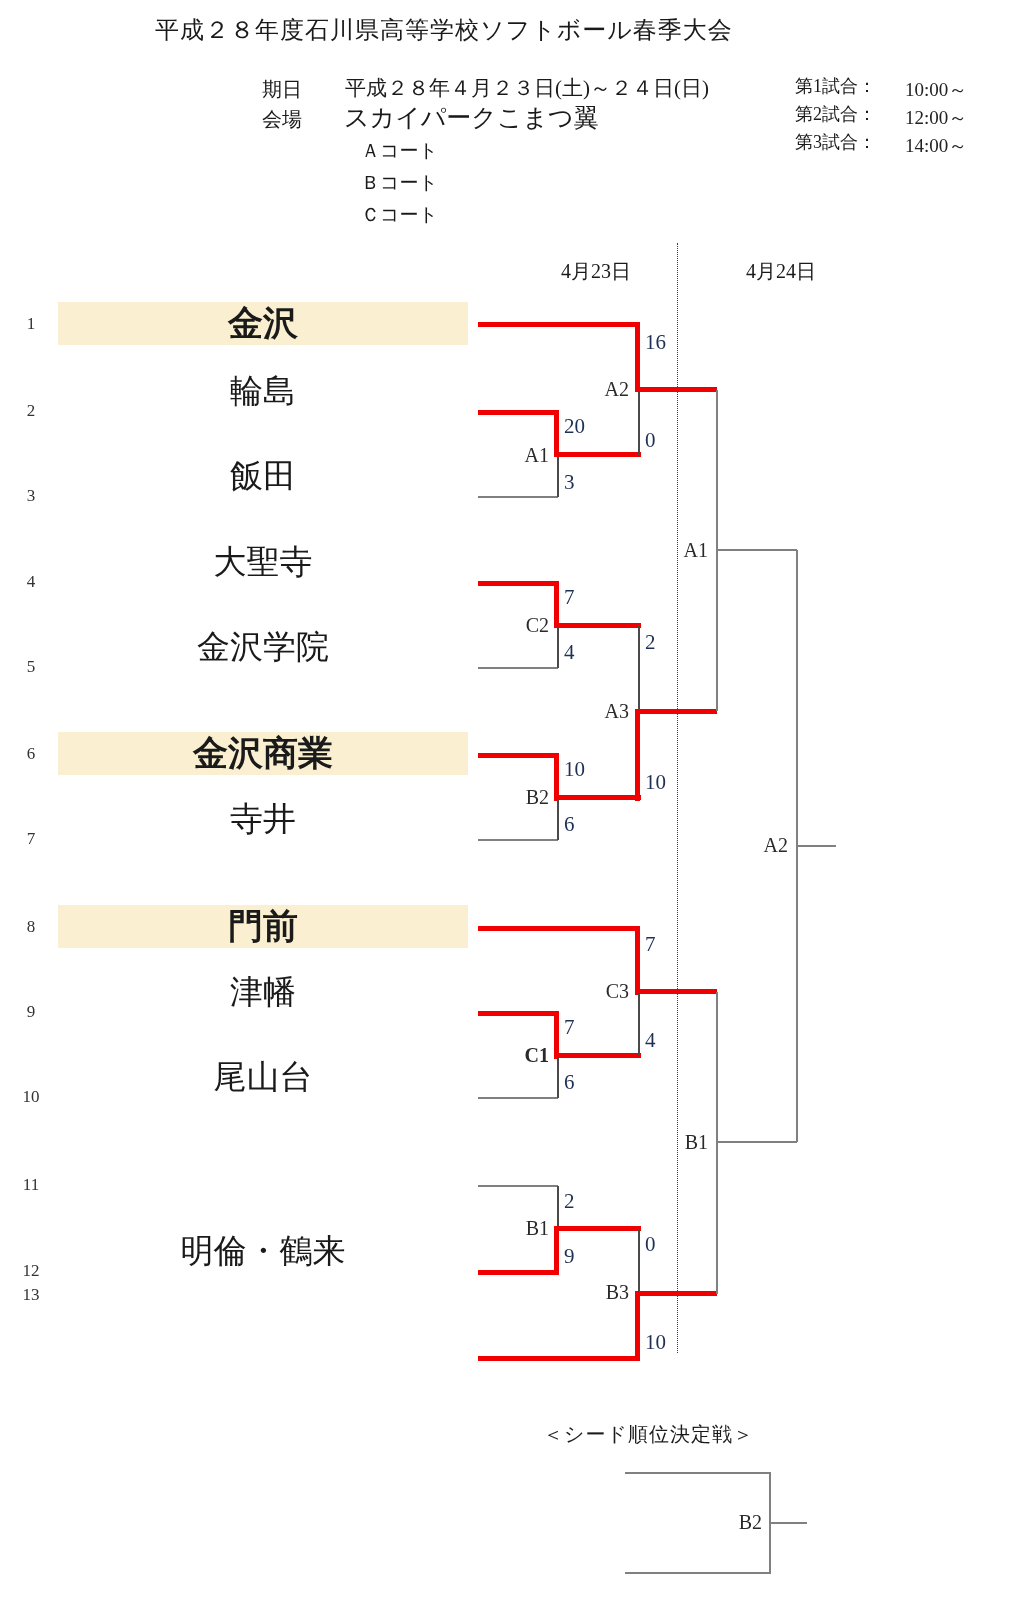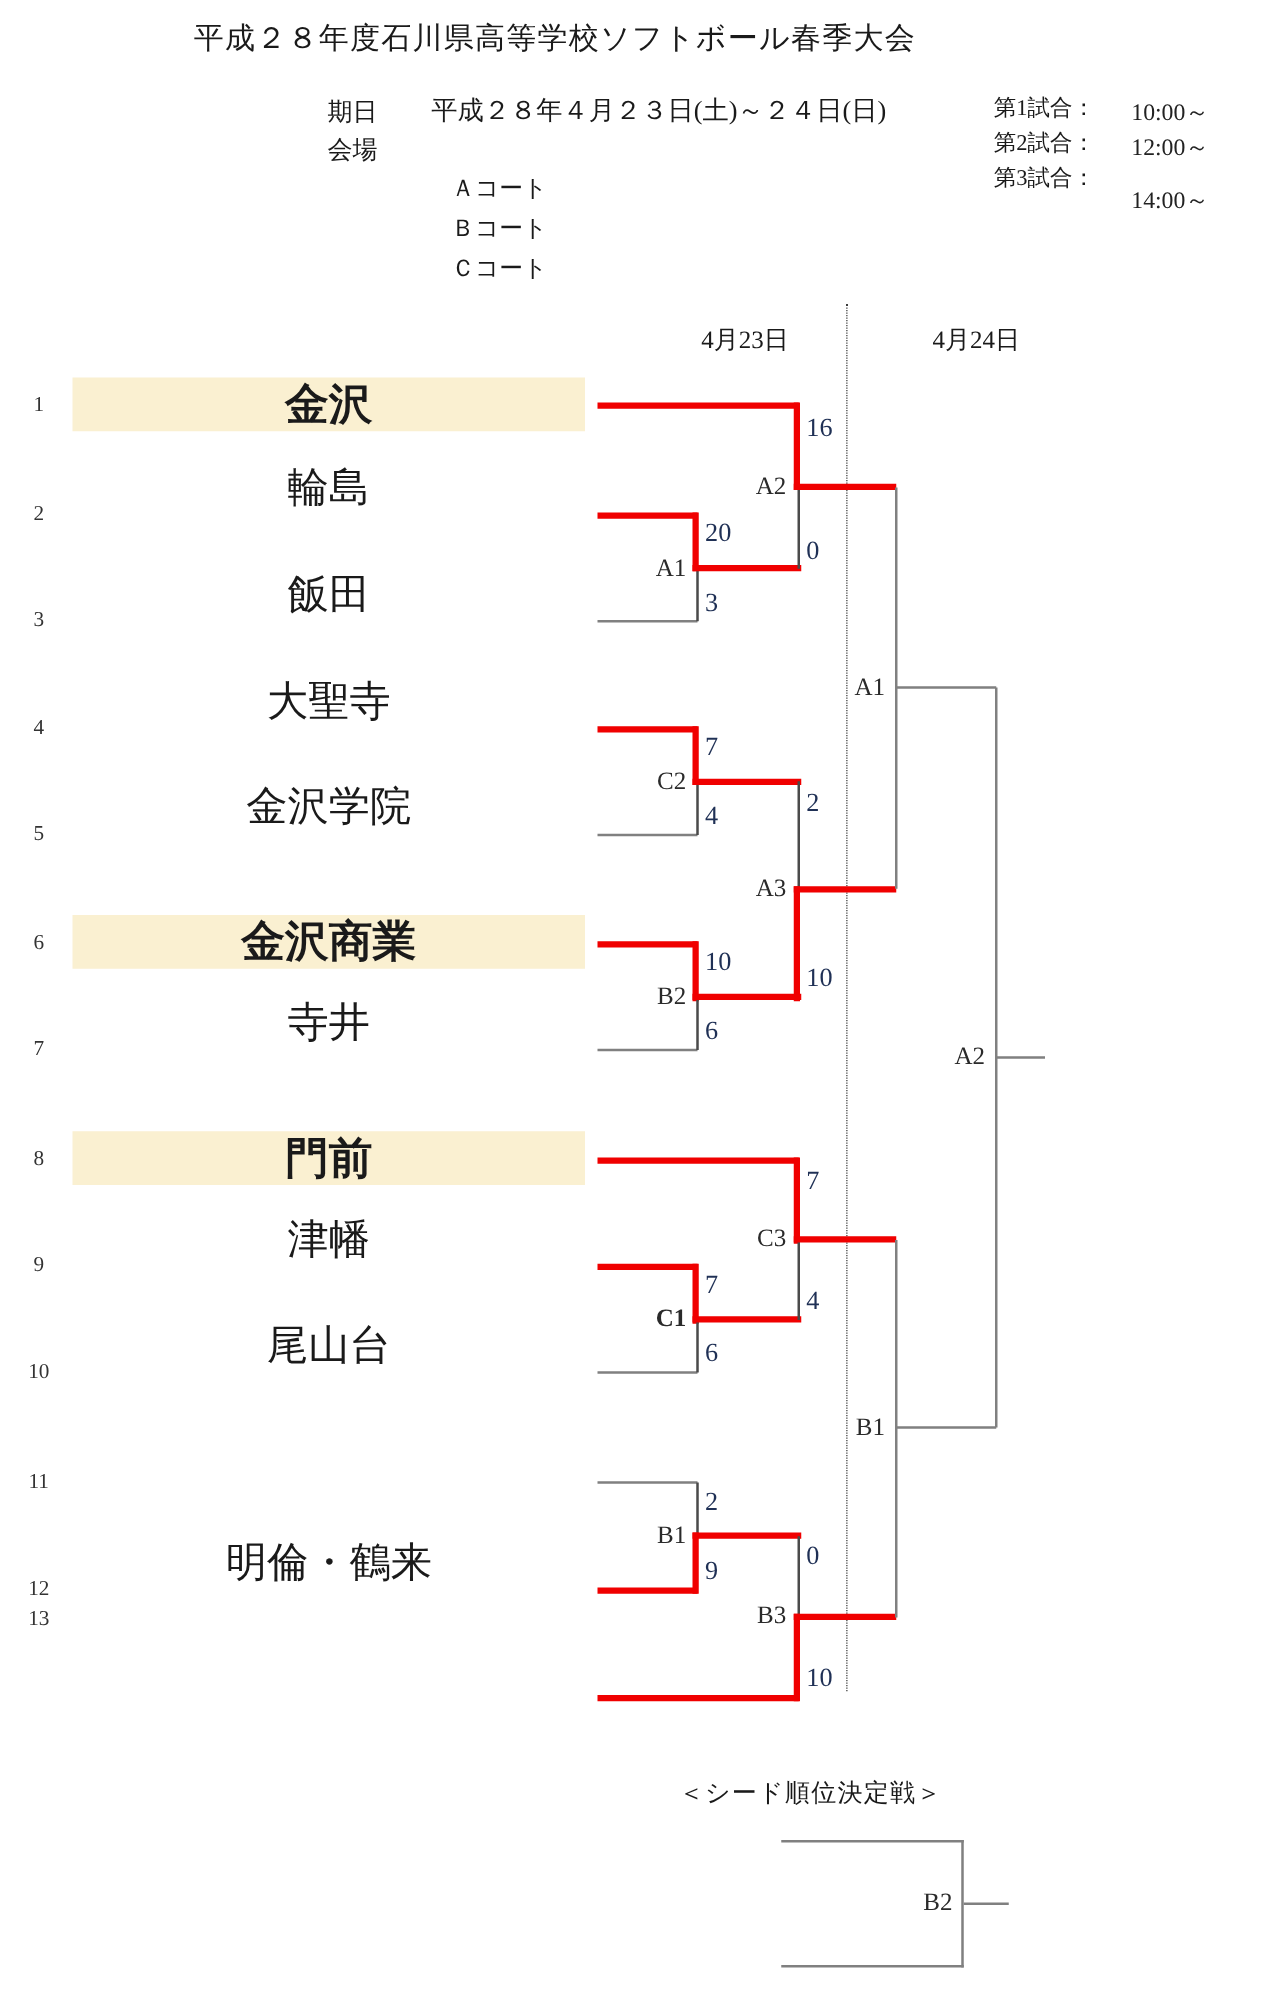--- a/index.html
+++ b/index.html
@@ -31,46 +31,47 @@
 </head>
 <body>
 
 <div id="page">
 
   <div class="title" style="left:155px;top:14px;">平成２８年度石川県高等学校ソフトボール春季大会</div>
 
   <div class="ilabel" style="left:262px;top:76px;">期日</div>
   <div class="ival" style="left:345px;top:74px;">平成２８年４月２３日(土)～２４日(日)</div>
   <div class="ilabel" style="left:262px;top:106px;">会場</div>
+  <div class="venue" style="left:344px;top:101px;">スカイパークこまつ翼</div>
 
   <div class="court" style="left:361px;top:138px;">Ａコート</div>
   <div class="court" style="left:361px;top:170px;">Ｂコート</div>
   <div class="court" style="left:361px;top:202px;">Ｃコート</div>
 
   <div class="schlabel" style="left:795px;top:74px;">第1試合：</div>
   <div class="schtime" style="left:905px;top:77px;">10:00～</div>
   <div class="schlabel" style="left:795px;top:102px;">第2試合：</div>
   <div class="schtime" style="left:905px;top:105px;">12:00～</div>
   <div class="schlabel" style="left:795px;top:130px;">第3試合：</div>
-  <div class="schtime" style="left:905px;top:147px;">14:00～</div>
+  <div class="schtime" style="left:905px;top:133px;">14:00～</div>
 
   <div class="dayhdr" style="left:491px;top:258px;">4月23日</div>
   <div class="dayhdr" style="left:676px;top:258px;">4月24日</div>
   <div class="dotted" style="left:677px;top:243px;height:1110px;"></div>
 
   <div class="tnum" style="left:18px;top:314px;">1</div>
   <div class="tname hl" style="top:302px;">金沢</div>
   <div class="tnum" style="left:18px;top:401px;">2</div>
   <div class="tname" style="top:371px;">輪島</div>
   <div class="tnum" style="left:18px;top:486px;">3</div>
   <div class="tname" style="top:456px;">飯田</div>
   <div class="tnum" style="left:18px;top:572px;">4</div>
   <div class="tname" style="top:542px;">大聖寺</div>
   <div class="tnum" style="left:18px;top:657px;">5</div>
-  <div class="tname" style="top:627px;font-family:Liberation Mono, monospace;">金沢学院</div>
+  <div class="tname" style="top:627px;">金沢学院</div>
   <div class="tnum" style="left:18px;top:744px;">6</div>
   <div class="tname hl" style="top:732px;">金沢商業</div>
   <div class="tnum" style="left:18px;top:829px;">7</div>
   <div class="tname" style="top:799px;">寺井</div>
   <div class="tnum" style="left:18px;top:917px;">8</div>
   <div class="tname hl" style="top:905px;">門前</div>
   <div class="tnum" style="left:18px;top:1002px;">9</div>
   <div class="tname" style="top:972px;">津幡</div>
   <div class="tnum" style="left:18px;top:1087px;">10</div>
   <div class="tname" style="top:1057px;">尾山台</div>

